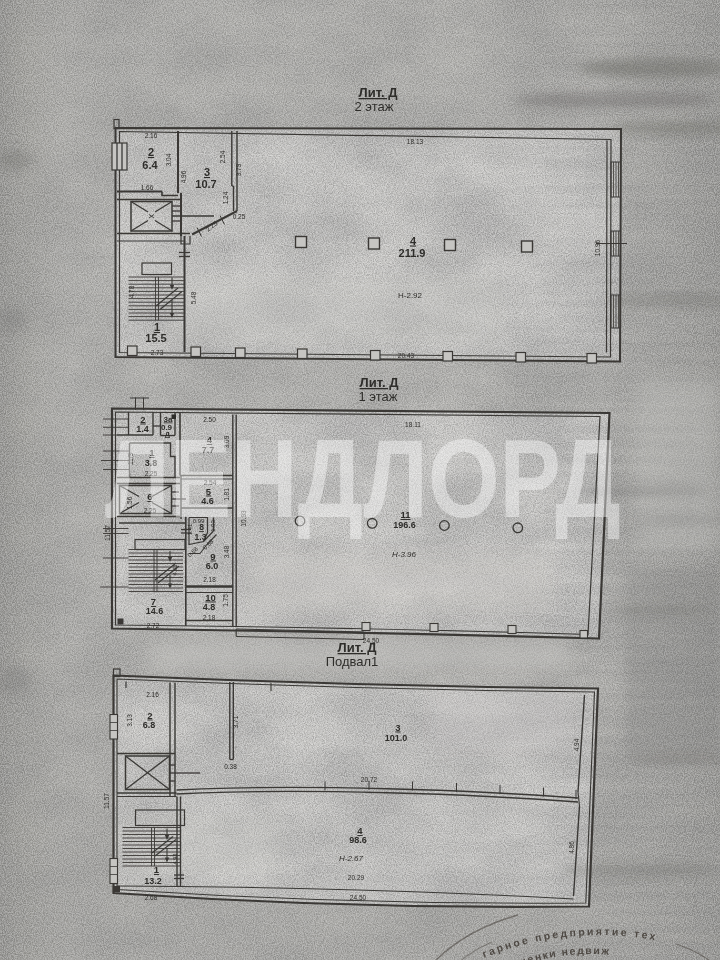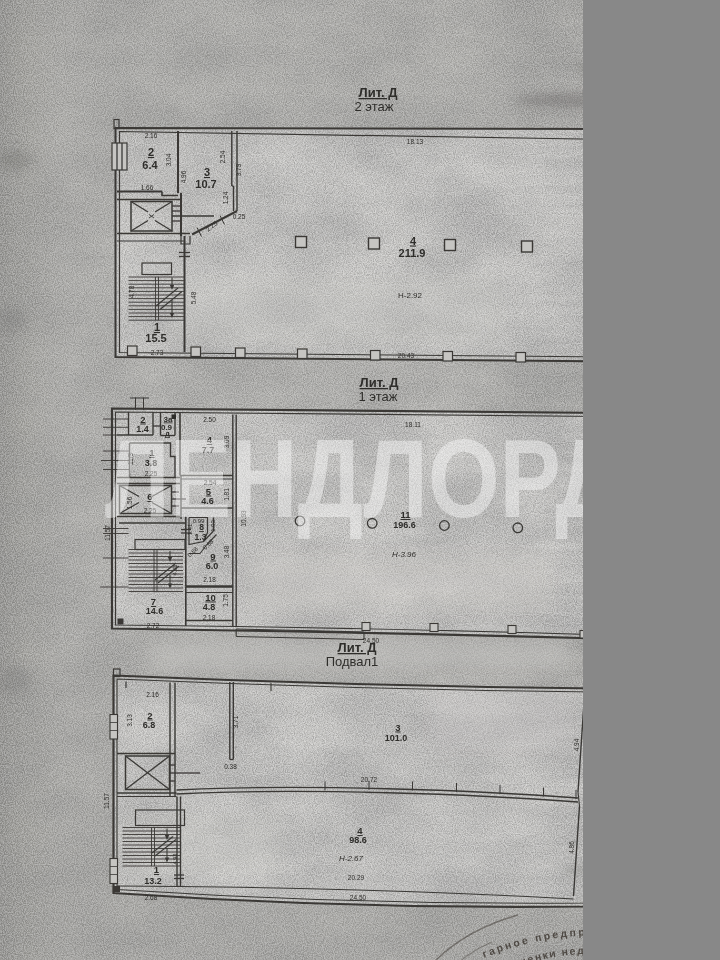--- a/index.html
+++ b/index.html
@@ -1,16 +1,16 @@
 <!DOCTYPE html>
 <html><head>
 <meta charset="utf-8">
 <style>
   html,body{margin:0;padding:0;background:#888;}
-  #page{width:583px;height:960px;position:relative;overflow:hidden;
+  #page{width:720px;height:960px;position:relative;overflow:hidden;
     font-family:"Liberation Sans", sans-serif;}
 </style>
 </head>
 <body>
 <div id="page">
 <svg width="720" height="960" viewBox="0 0 720 960">
 <defs>
   <radialGradient id="vig" cx="46%" cy="42%" r="75%">
     <stop offset="0%" stop-color="#c2c1be"></stop>
     <stop offset="55%" stop-color="#b7b6b3"></stop>

